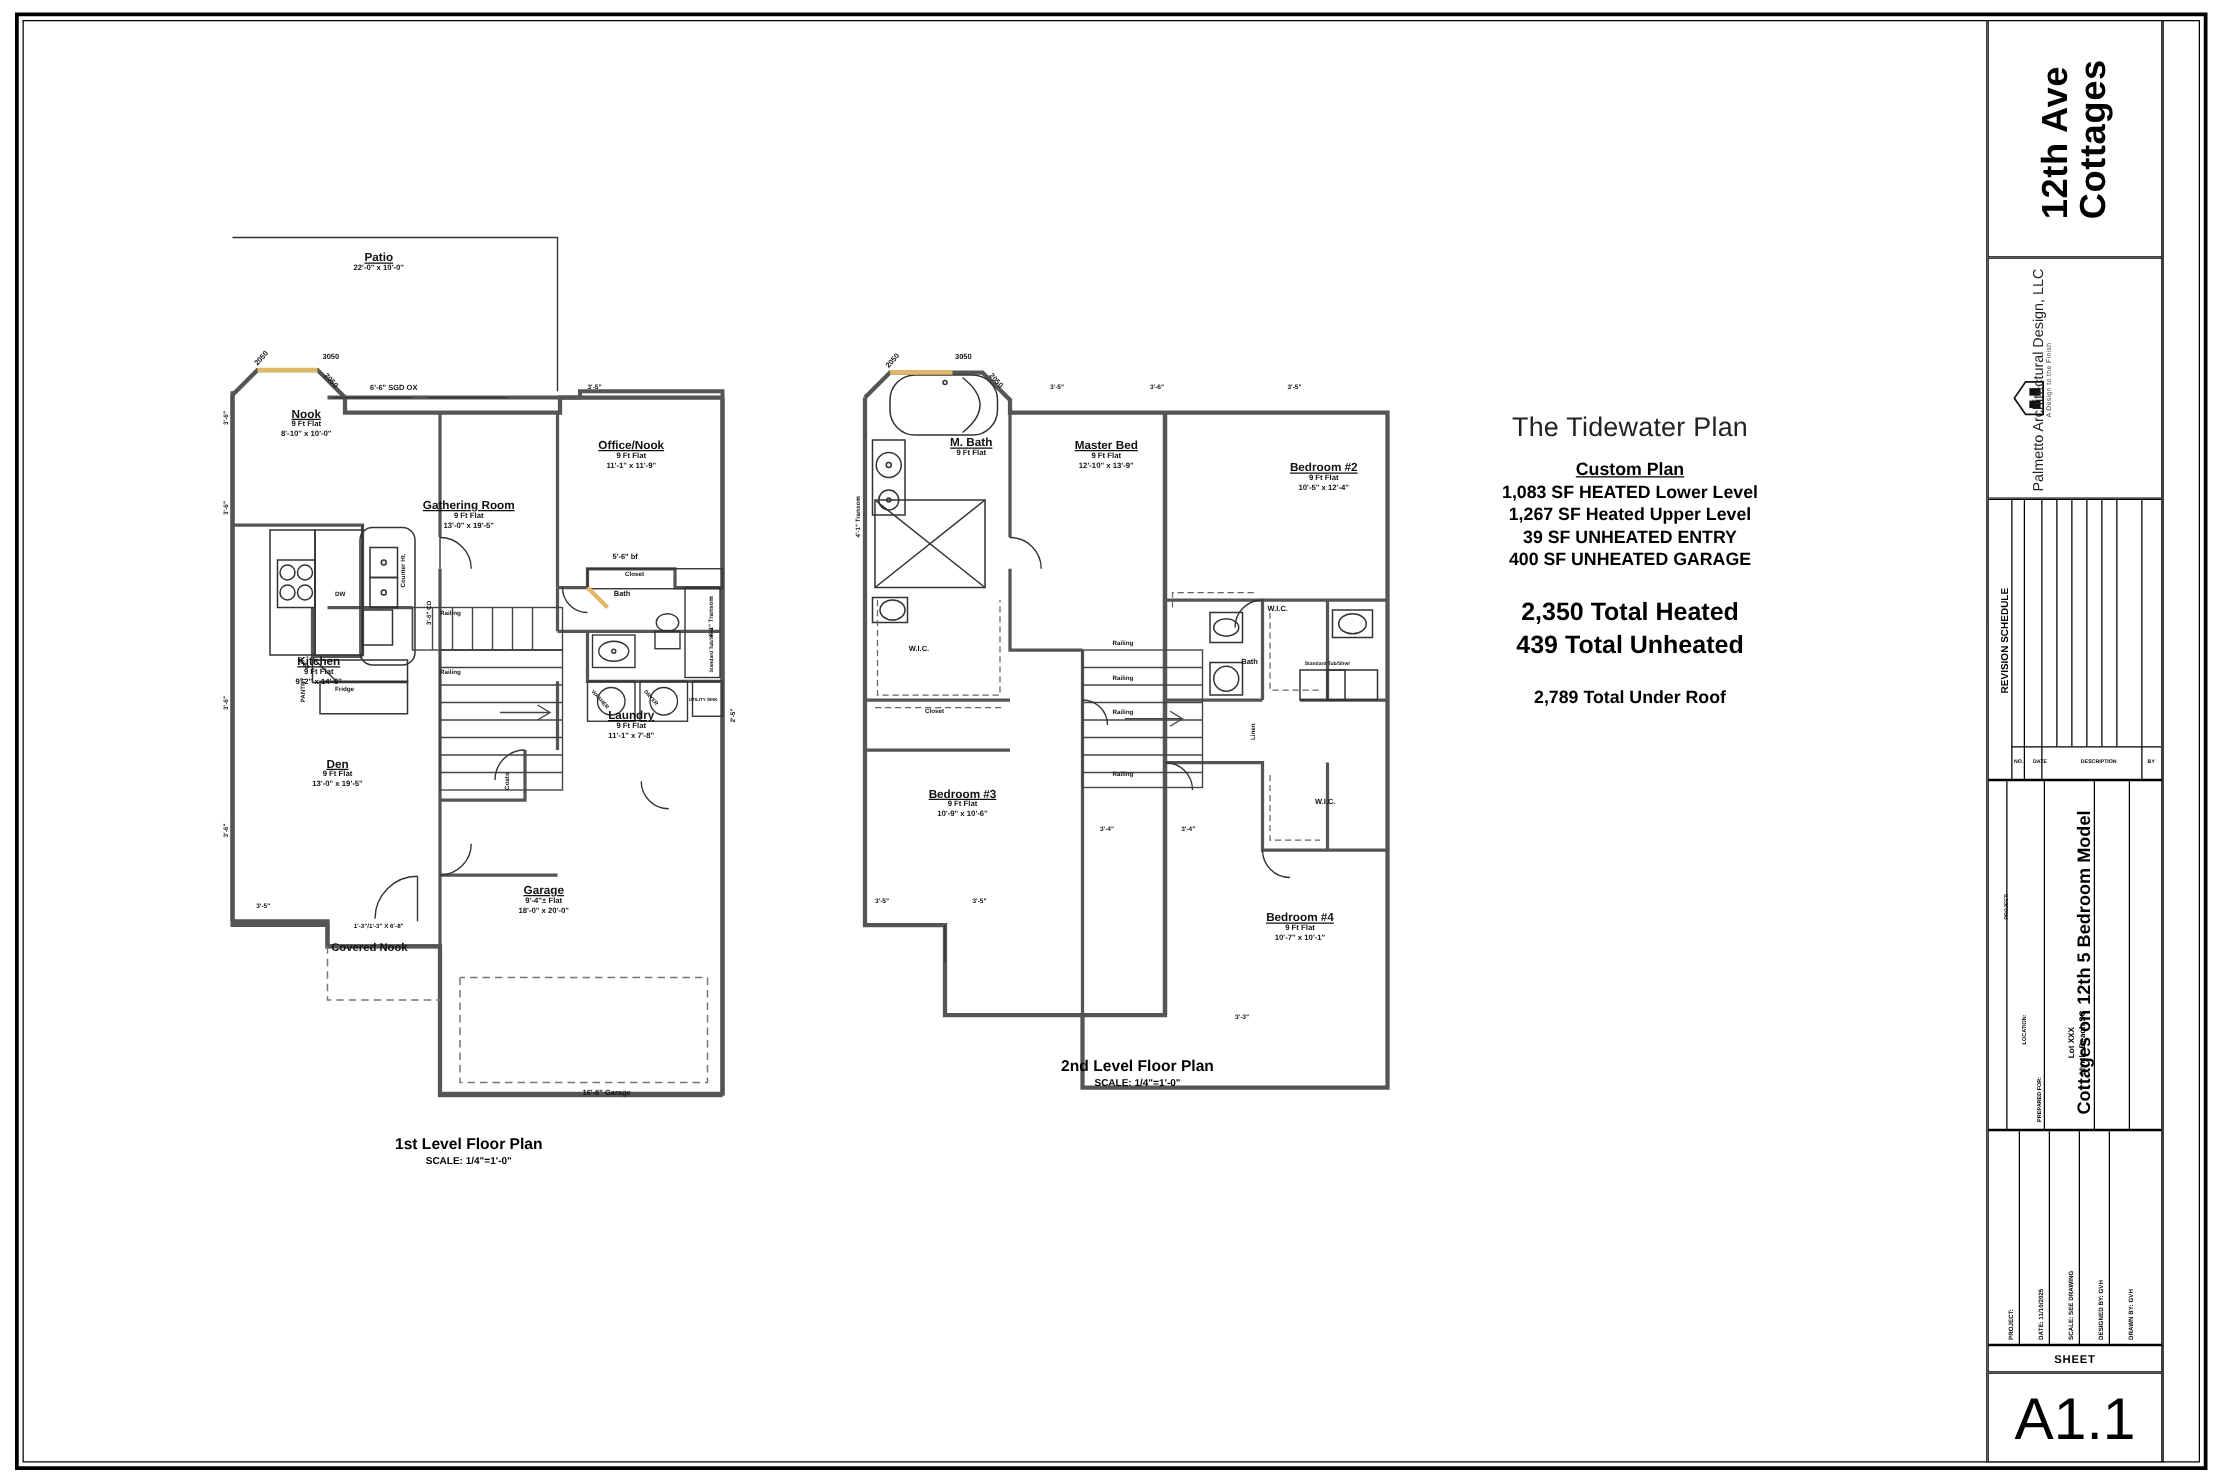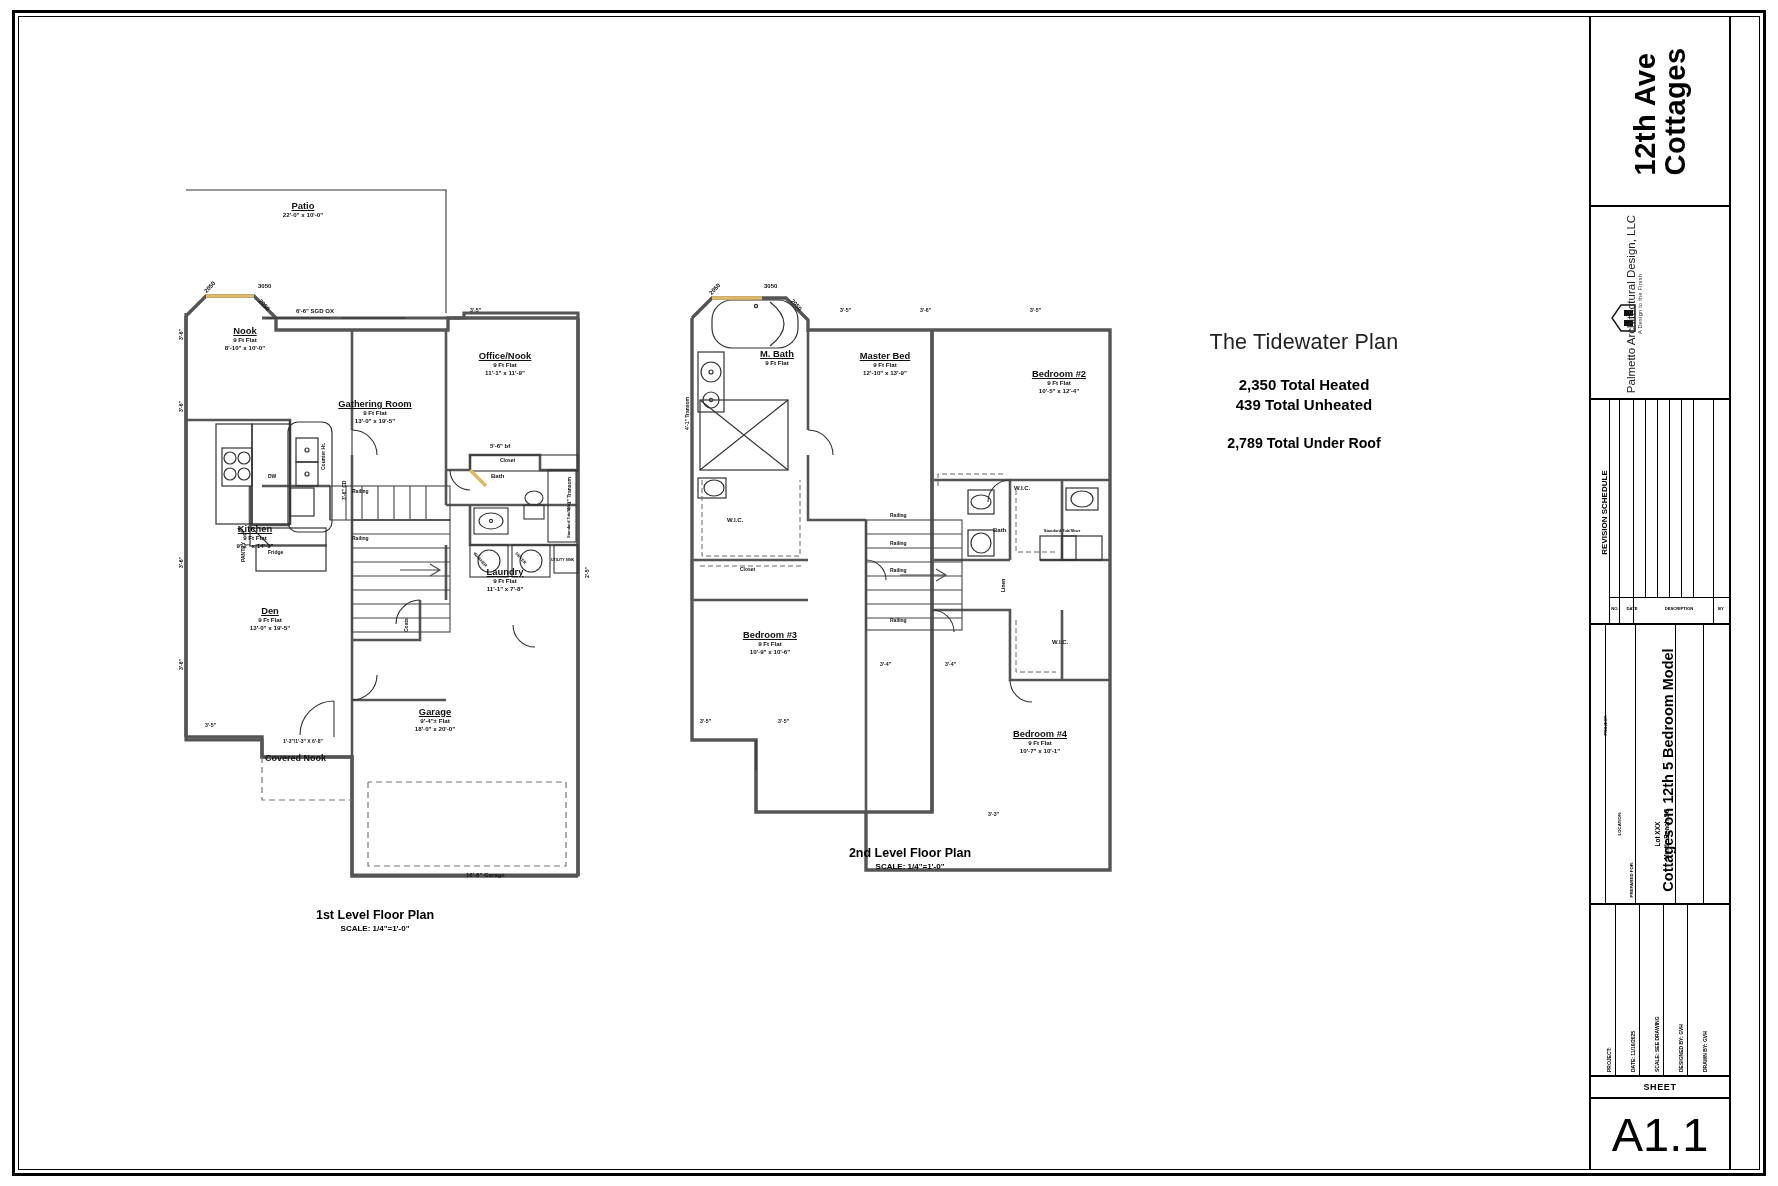--- a/index.html
+++ b/index.html
@@ -40,21 +40,21 @@
 
   .tb-legal { position:absolute; left:140px; top:0; width:31px; height:1154px; border-left:1px solid #000; overflow:hidden;}
 
   
   .info { position:absolute; left:1180px; top:330px; width:248px; text-align:center; }
   .info .plan-name { font-size:21.5px; color:#222; letter-spacing:.2px; }
   .info .big { font-size:19px; font-weight:bold; margin-top:26px; line-height:1.18; }
   .info .big u { text-decoration:underline; }
   .info .specs { margin-top:12px; font-size:14.2px; font-weight:bold; line-height:1.27; }
   .info .specs .hdr { text-decoration:underline; }
-  .info .totals { margin-top:20px; font-size:15px; font-weight:bold; line-height:1.3; }
+  .info .totals { margin-top:20px; font-size:20px; font-weight:bold; line-height:1.3; }
   .info .roof { margin-top:21px; font-size:14.2px; font-weight:bold; }
 
   
   .plan { position:absolute; }
   .plan svg { display:block; }
   .caption { position:absolute; text-align:center; }
   .caption .t { font-size:12.5px; font-weight:bold; }
   .caption .s { font-size:8px; font-weight:bold; margin-top:2px;}
 
   .rm { position:absolute; text-align:center; white-space:nowrap; }
@@ -391,20 +391,27 @@
     <div class="t">1st Level Floor Plan</div>
     <div class="s">SCALE: 1/4"=1'-0"</div>
   </div>
   <div class="caption" style="left:750px;top:846px;width:320px;">
     <div class="t">2nd Level Floor Plan</div>
     <div class="s">SCALE: 1/4"=1'-0"</div>
   </div>
 
   <div class="info">
     <div class="plan-name">The Tidewater Plan</div>
+    <div class="specs">
+      <div class="hdr">Custom Plan</div>
+      <div>1,083 SF HEATED Lower Level</div>
+      <div>1,267 SF Heated Upper Level</div>
+      <div>39 SF UNHEATED ENTRY</div>
+      <div>400 SF UNHEATED GARAGE</div>
+    </div>
     <div class="totals">
       <div>2,350 Total Heated</div>
       <div>439 Total Unheated</div>
     </div>
     <div class="roof">2,789 Total Under Roof</div>
   </div>
 
   <div class="tb">
 
     <div class="tb-cell tb-name">

